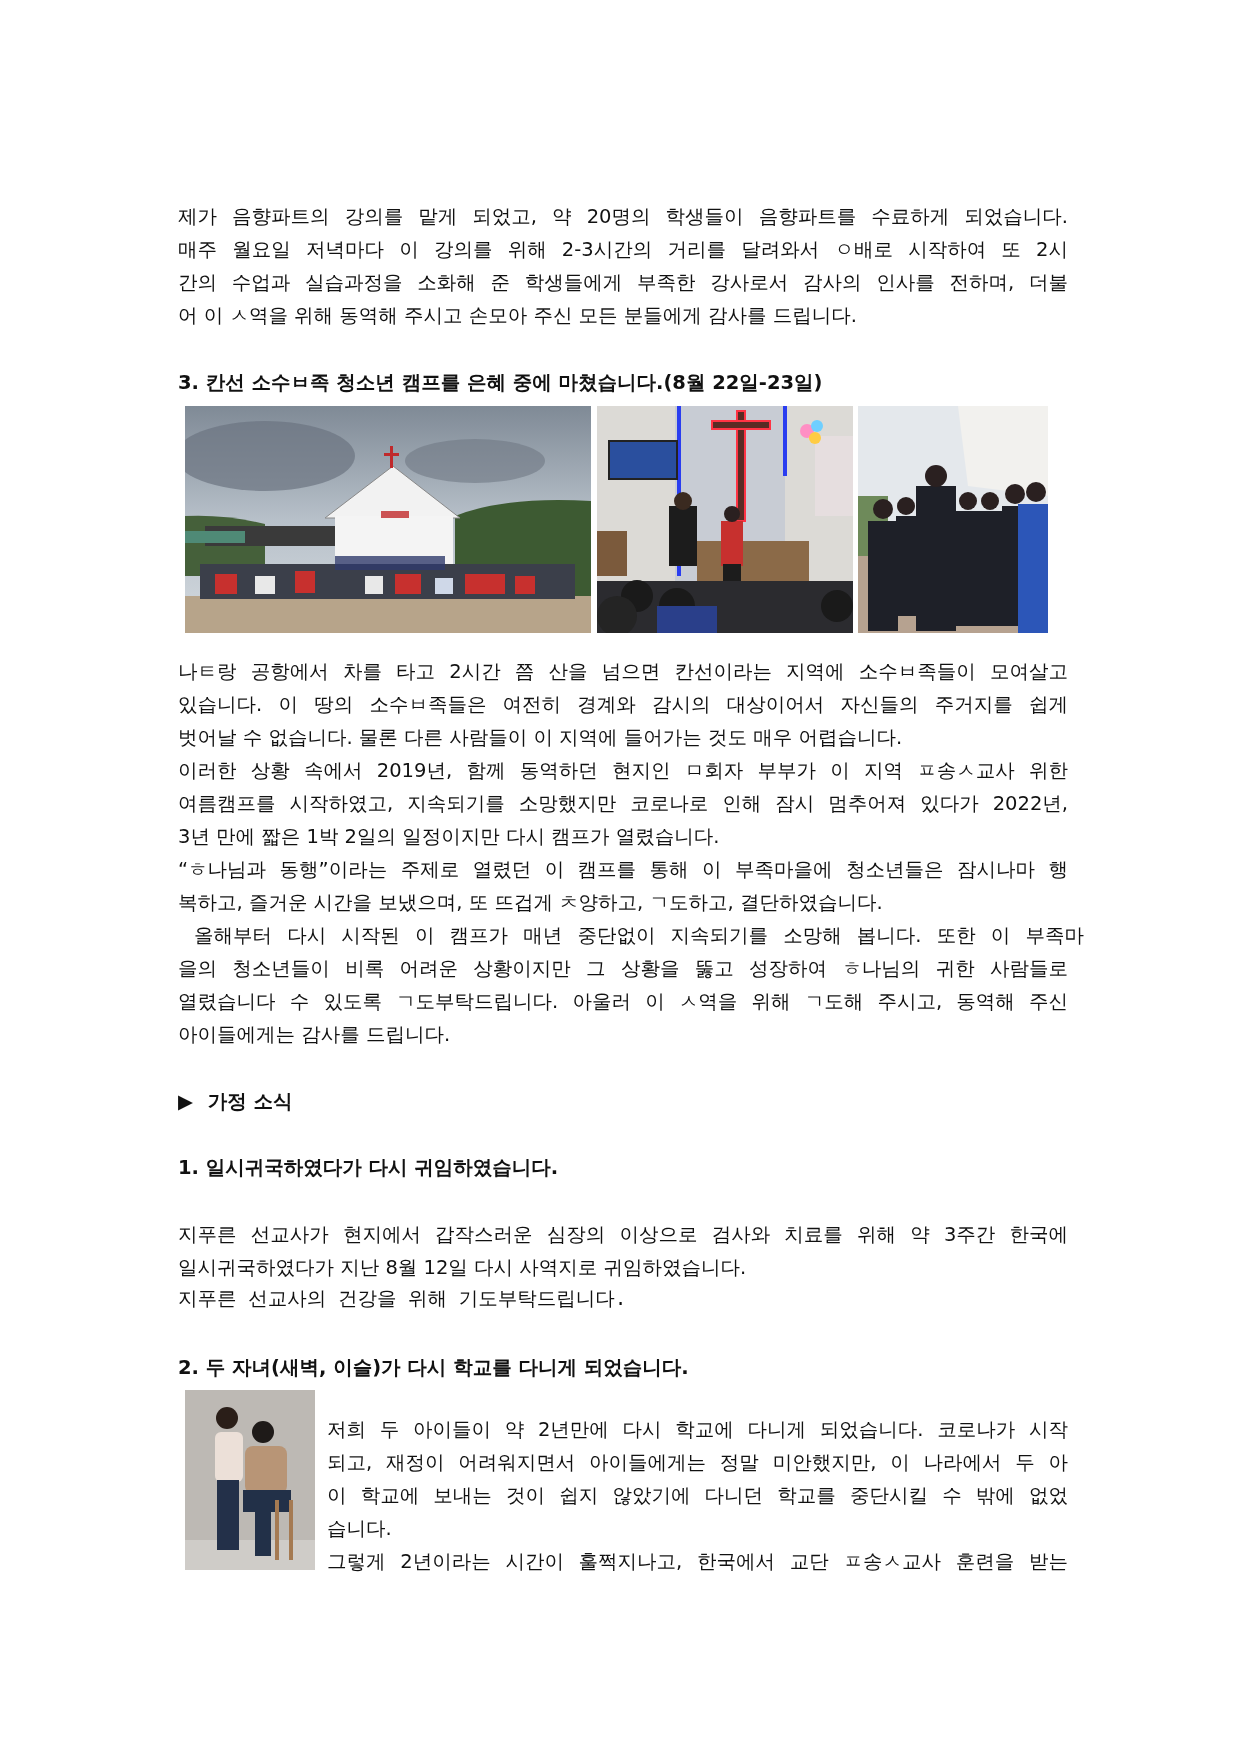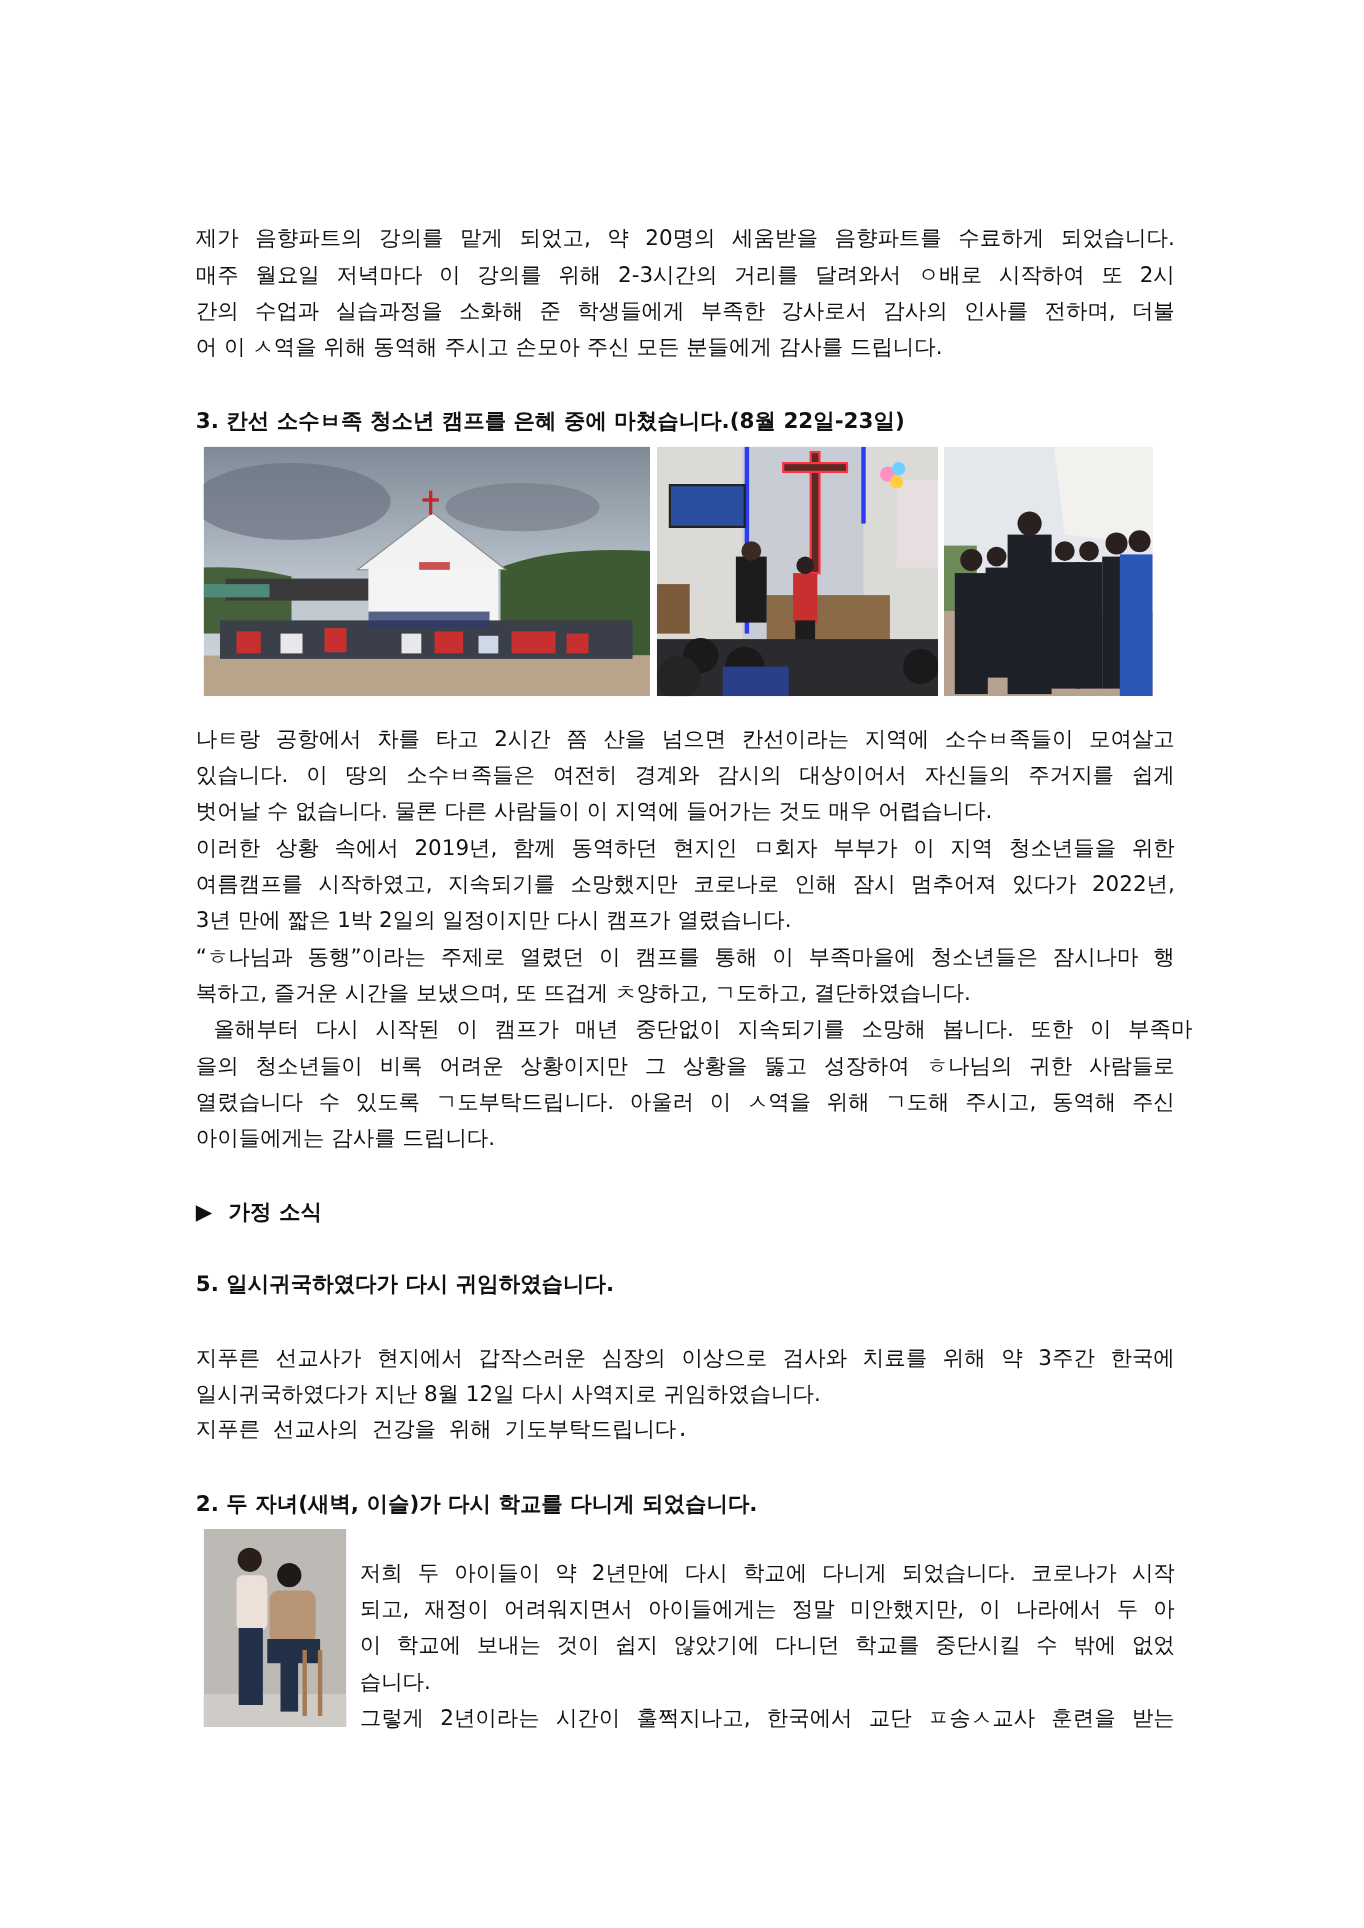--- a/index.html
+++ b/index.html
@@ -18,21 +18,21 @@
     .heading { font-weight: bold; text-align-last: left; }
     .photo { position: absolute; overflow: hidden; }
     .photo svg { width: 100%; height: 100%; display: block; }
     .right-col { left: 327px; width: 741px; margin-top: 22px; }
   </style>
 </head>
 <body>
 
 <div class="page">
 
-  <div class="line" style="top:200px;">제가 음향파트의 강의를 맡게 되었고, 약 20명의 세움받을 음향파트를 수료하게 되었습니다.</div>
+  <div class="line" style="top:200px;">제가 음향파트의 강의를 맡게 되었고, 약 20명의 학생들이 음향파트를 수료하게 되었습니다.</div>
   <div class="line" style="top:233px;"> 매주 월요일 저녁마다 이 강의를 위해 2-3시간의 거리를 달려와서 ㅇ배로 시작하여 또 2시</div>
   <div class="line" style="top:266px;">간의 수업과 실습과정을 소화해 준 학생들에게 부족한 강사로서 감사의 인사를 전하며, 더불</div>
   <div class="line last" style="top:299px;">어 이 ㅅ역을 위해 동역해 주시고 손모아 주신 모든 분들에게 감사를 드립니다.</div>
 
   <div class="line heading" style="top:366px;">3. 칸선 소수ㅂ족 청소년 캠프를 은혜 중에 마쳤습니다.(8월 22일-23일)</div>
 
   <div class="photo" style="left:185px; top:406px; width:406px; height:227px;">
     <svg viewBox="0 0 406 227" preserveAspectRatio="none">
       <defs>
         <linearGradient id="sky1" x1="0" y1="0" x2="0" y2="1">
@@ -121,36 +121,36 @@
           <circle cx="132" cy="95" r="9"></circle>
           <circle cx="157" cy="88" r="10"></circle>
           <circle cx="178" cy="86" r="10"></circle>
       </g>
     </svg>
   </div>
 
   <div class="line" style="top:655px;"> 나ㅌ랑 공항에서 차를 타고 2시간 쯤 산을 넘으면 칸선이라는 지역에 소수ㅂ족들이 모여살고</div>
   <div class="line" style="top:688px;">있습니다. 이 땅의 소수ㅂ족들은 여전히 경계와 감시의 대상이어서 자신들의 주거지를 쉽게</div>
   <div class="line last" style="top:721px;">벗어날 수 없습니다. 물론 다른 사람들이 이 지역에 들어가는 것도 매우 어렵습니다.</div>
-  <div class="line" style="top:754px;"> 이러한 상황 속에서 2019년, 함께 동역하던 현지인 ㅁ회자 부부가 이 지역 청소년들을 위한</div>
+  <div class="line" style="top:754px;"> 이러한 상황 속에서 2019년, 함께 동역하던 현지인 ㅁ회자 부부가 이 지역 ㅍ송ㅅ교사 위한</div>
   <div class="line" style="top:787px;">여름캠프를 시작하였고, 지속되기를 소망했지만 코로나로 인해 잠시 멈추어져 있다가 2022년,</div>
   <div class="line last" style="top:820px;">3년 만에 짧은 1박 2일의 일정이지만 다시 캠프가 열렸습니다.</div>
   <div class="line" style="top:853px;">“ㅎ나님과 동행”이라는 주제로 열렸던 이 캠프를 통해 이 부족마을에 청소년들은 잠시나마 행</div>
   <div class="line last" style="top:886px;">복하고, 즐거운 시간을 보냈으며, 또 뜨겁게 ㅊ양하고, ㄱ도하고, 결단하였습니다.</div>
   <div class="line" style="top:919px;margin-left:16px;"> 올해부터 다시 시작된 이 캠프가 매년 중단없이 지속되기를 소망해 봅니다. 또한 이 부족마</div>
   <div class="line" style="top:952px;">을의 청소년들이 비록 어려운 상황이지만 그 상황을 뚫고 성장하여 ㅎ나님의 귀한 사람들로</div>
   <div class="line" style="top:985px;">열렸습니다 수 있도록 ㄱ도부탁드립니다. 아울러 이 ㅅ역을 위해 ㄱ도해 주시고, 동역해 주신</div>
   <div class="line last" style="top:1018px;">아이들에게는 감사를 드립니다.</div>
 
   <div class="line heading" style="top:1085px;">
     <span>▶</span>
     <span style="margin-left:8px;">가정 소식</span>
   </div>
 
-  <div class="line heading" style="top:1151px;">5. 일시귀국하였다가 다시 귀임하였습니다.</div>
+  <div class="line heading" style="top:1151px;">1. 일시귀국하였다가 다시 귀임하였습니다.</div>
   <div class="line" style="top:1218px;"> 지푸른 선교사가 현지에서 갑작스러운 심장의 이상으로 검사와 치료를 위해 약 3주간 한국에</div>
   <div class="line last" style="top:1251px;">일시귀국하였다가 지난 8월 12일 다시 사역지로 귀임하였습니다.</div>
   <div class="line last" style="top:1284px;font-family:Liberation Mono, monospace;">지푸른 선교사의 건강을 위해 기도부탁드립니다.</div>
 
   <div class="line heading" style="top:1351px;">2. 두 자녀(새벽, 이슬)가 다시 학교를 다니게 되었습니다.</div>
 
   <div class="photo" style="left:185px; top:1390px; width:130px; height:180px;">
     <svg viewBox="0 0 130 180" preserveAspectRatio="none">
       <rect width="130" height="180" fill="#bdb9b4"></rect>
       <rect x="0" y="150" width="130" height="30" fill="#cfccc8"></rect>

